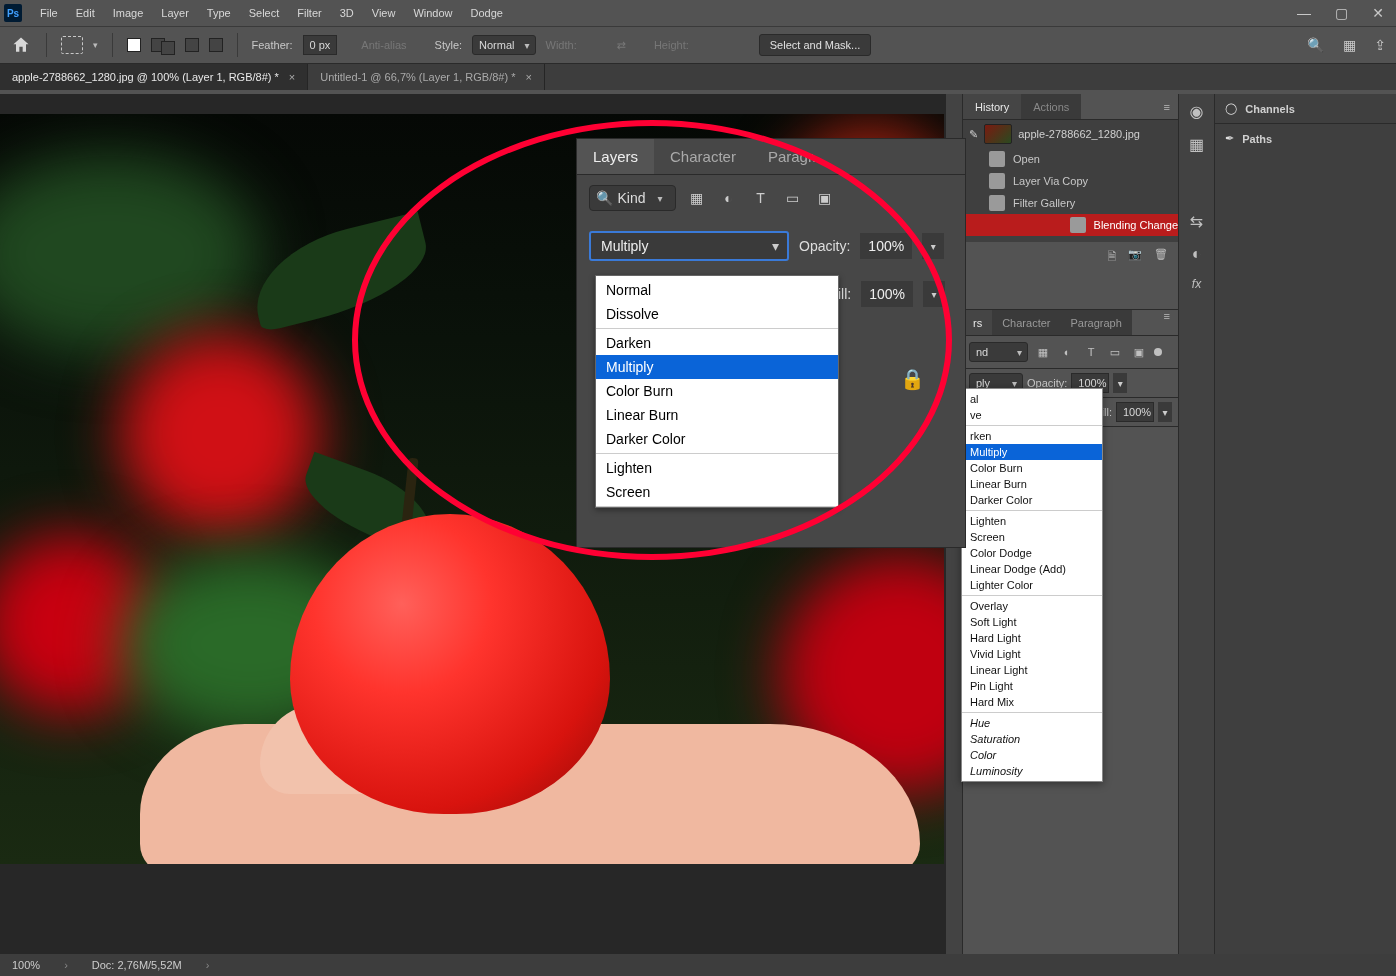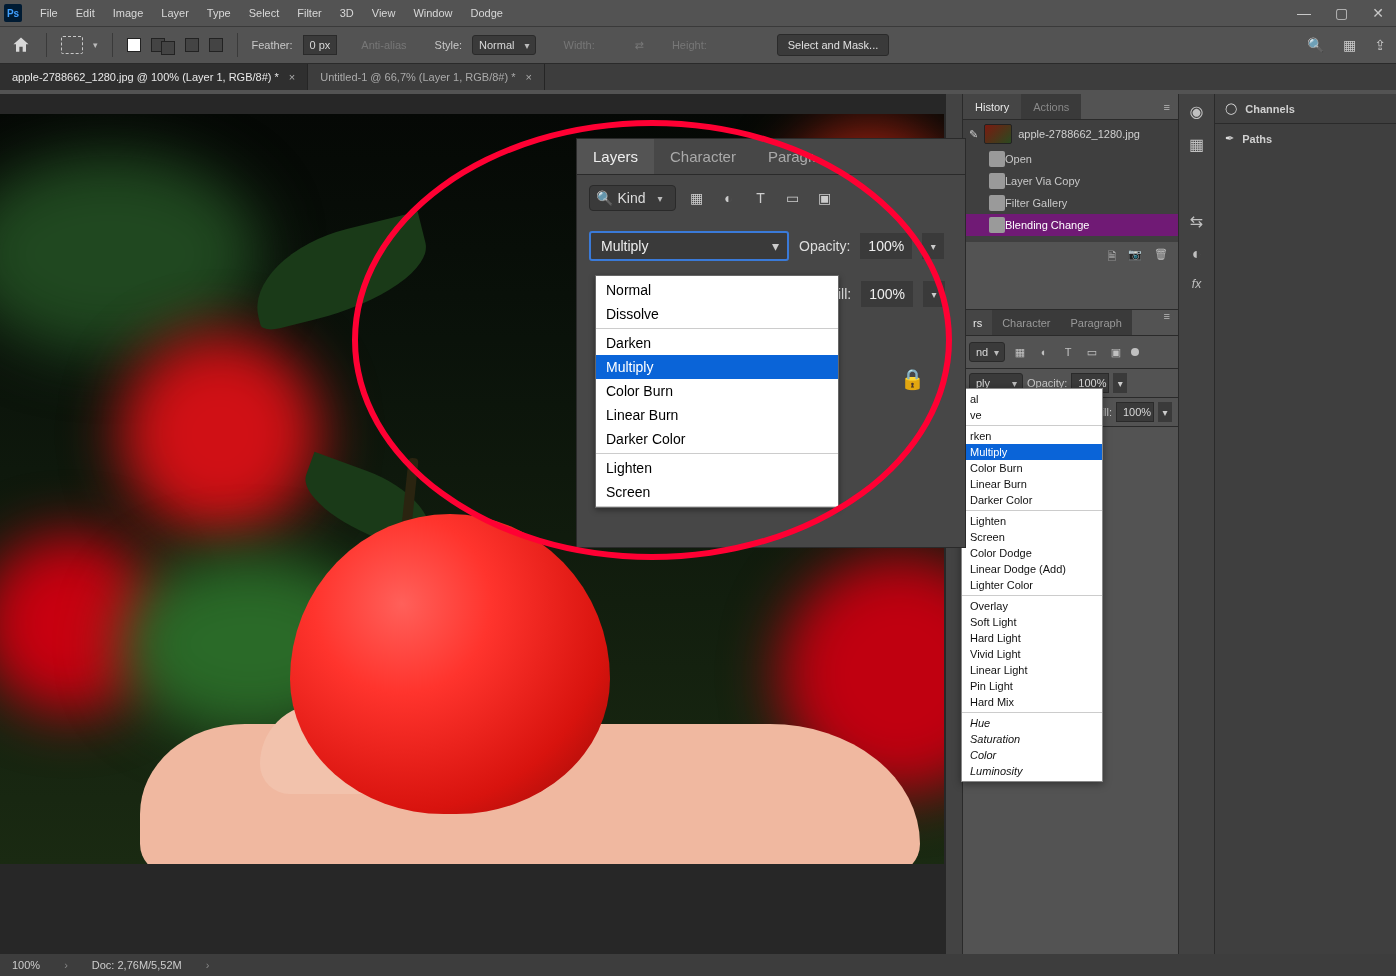--- a/index.html
+++ b/index.html
@@ -53,22 +53,22 @@
   .side-strip span { font-size:16px; color:#c0c0c0;}
   .right-panels { width:182px; background:#3f3f3f; border-left:1px solid #2a2a2a; display:flex; flex-direction:column;}
   .panel-header { height:26px; display:flex; align-items:center; border-bottom:1px solid #2a2a2a;}
   .panel-tab { padding:0 12px; height:100%; display:flex; align-items:center; color:#888; background:#3a3a3a;}
   .panel-tab.active { color:#e8e8e8; background:#454545;}
   .menu-btn { margin-left:auto; padding:0 8px; color:#bbb;}
   
   .history-body { background:#3f3f3f; padding-bottom:6px;}
   .history-source { padding:4px 6px; display:flex; align-items:center; gap:6px;}
   .thumb { width:28px; height:20px; background:linear-gradient(135deg,#7a1a10,#2a4a20); border:1px solid #222; border-radius:2px;}
-  .hist-item { height:22px; display:flex; align-items:center; padding-left:26px; color:#c8c8c8;}
-  .hist-item.active { background:#701a75; color:#fff;}
+  .hist-item { height:22px; display:flex; align-items:center; gap:8px; padding-left:26px; color:#c8c8c8;}
+  .hist-item.active { background:#b91c1c; color:#fff;justify-content:flex-end;}
   .hist-ico { width:16px; height:16px; background:#9a9a9a; border-radius:2px;}
   
   .layers-panel { flex:1; display:flex; flex-direction:column; margin-top:36px; border-top:1px solid #2a2a2a;}
   .icon-row { display:flex; gap:12px; justify-content:flex-end; padding:6px 10px; color:#c0c0c0;}
   .ptabs-row { height:26px; display:flex; border-bottom:1px solid #2a2a2a;}
   .ptab-cut { padding:0 10px; display:flex; align-items:center; background:#454545; color:#e8e8e8;}
   .ptab-cut.inactive { background:#3a3a3a; color:#999;}
   .filter-row { display:flex; align-items:center; gap:6px; padding:6px; border-bottom:1px solid #2a2a2a; flex-wrap: nowrap;}
   .fltbtn { width:18px; height:16px; color:#c0c0c0; font-size:11px; display:flex; align-items:center; justify-content:center;}
   .mini-dot { width:8px; height:8px; border-radius:50%; background:#c0c0c0;}
@@ -150,21 +150,21 @@
     </div>
   <div class="swatch-pair">
       <div class="sw" style="background:#444"></div>
     </div>
   <div class="sep"></div>
   <span class="lbl">Feather:</span>
   <span class="inset">0 px</span>
   <span class="lbl dis" style="margin-left:14px;">Anti-alias</span>
   <span class="lbl" style="margin-left:18px;">Style:</span>
   <span class="select">Normal</span>
-  <span class="lbl dis" style="margin-left:18px;">Width:</span>
+  <span class="lbl dis" style="">Width:</span>
   <span class="dis" style="margin-left:30px;">⇄</span>
   <span class="lbl dis" style="margin-left:18px;">Height:</span>
   <span class="btn-dark" style="margin-left:60px;">Select and Mask...</span>
   <div class="right-tools">
     <span>🔍</span>
     <span>▦</span>
     <span>⇪</span>
   </div>
 </div>
 
@@ -239,21 +239,21 @@
       </div>
 
       <div class="layers-panel" style="position:relative;">
         <div class="ptabs-row">
           <div class="ptab-cut">rs</div>
           <div class="ptab-cut inactive">Character</div>
           <div class="ptab-cut inactive">Paragraph</div>
           <div class="menu-btn">≡</div>
         </div>
         <div class="filter-row">
-          <span class="select" style="width:36px;">nd</span>
+          <span class="select" style="width:59px;">nd</span>
           <span class="fltbtn">▦</span>
           <span class="fltbtn">◐</span>
           <span class="fltbtn">T</span>
           <span class="fltbtn">▭</span>
           <span class="fltbtn">▣</span>
           <div class="mini-dot"></div>
         </div>
         <div class="prop-row">
           <span class="select" style="width:54px;">ply</span>
           <span class="lbl">Opacity:</span>

